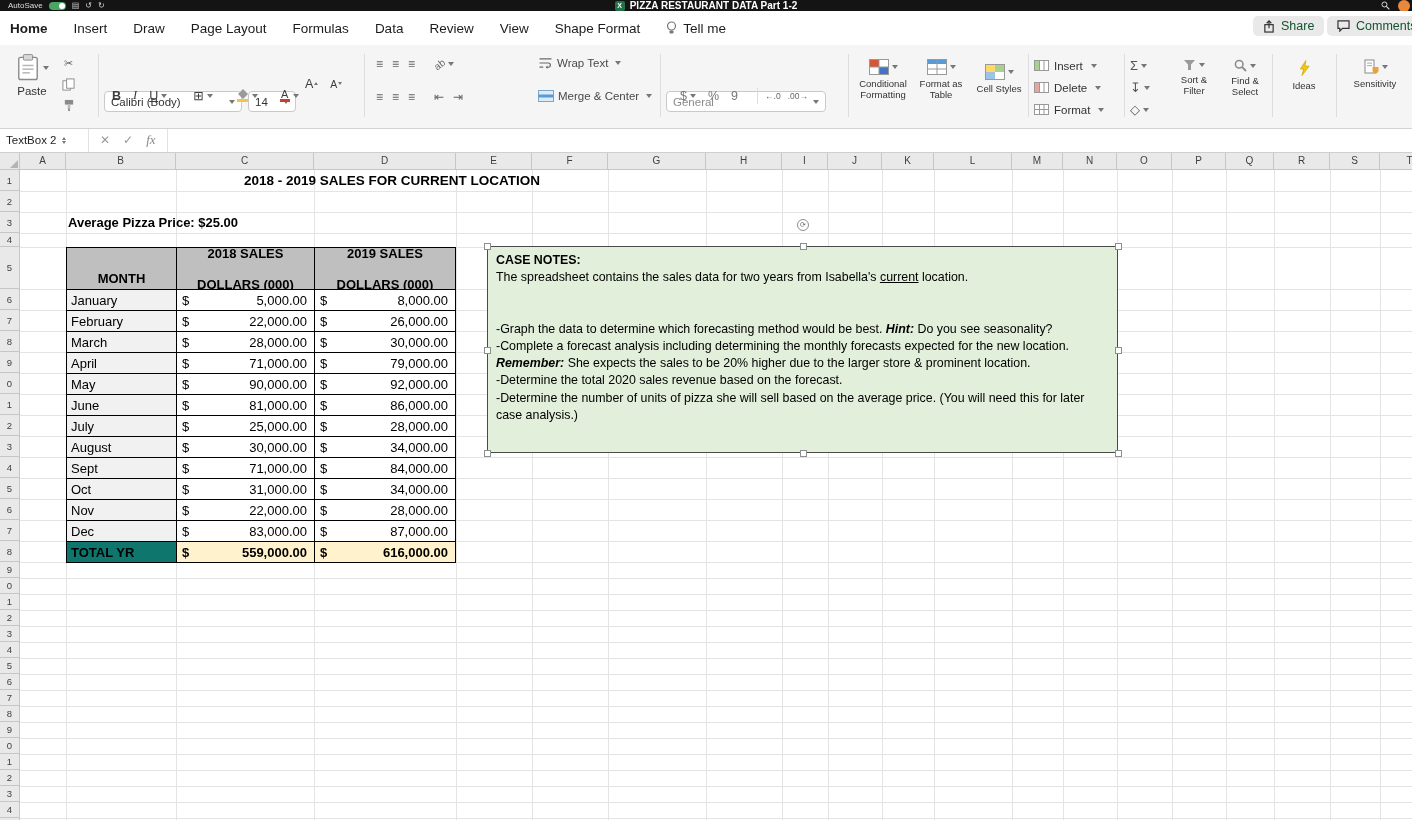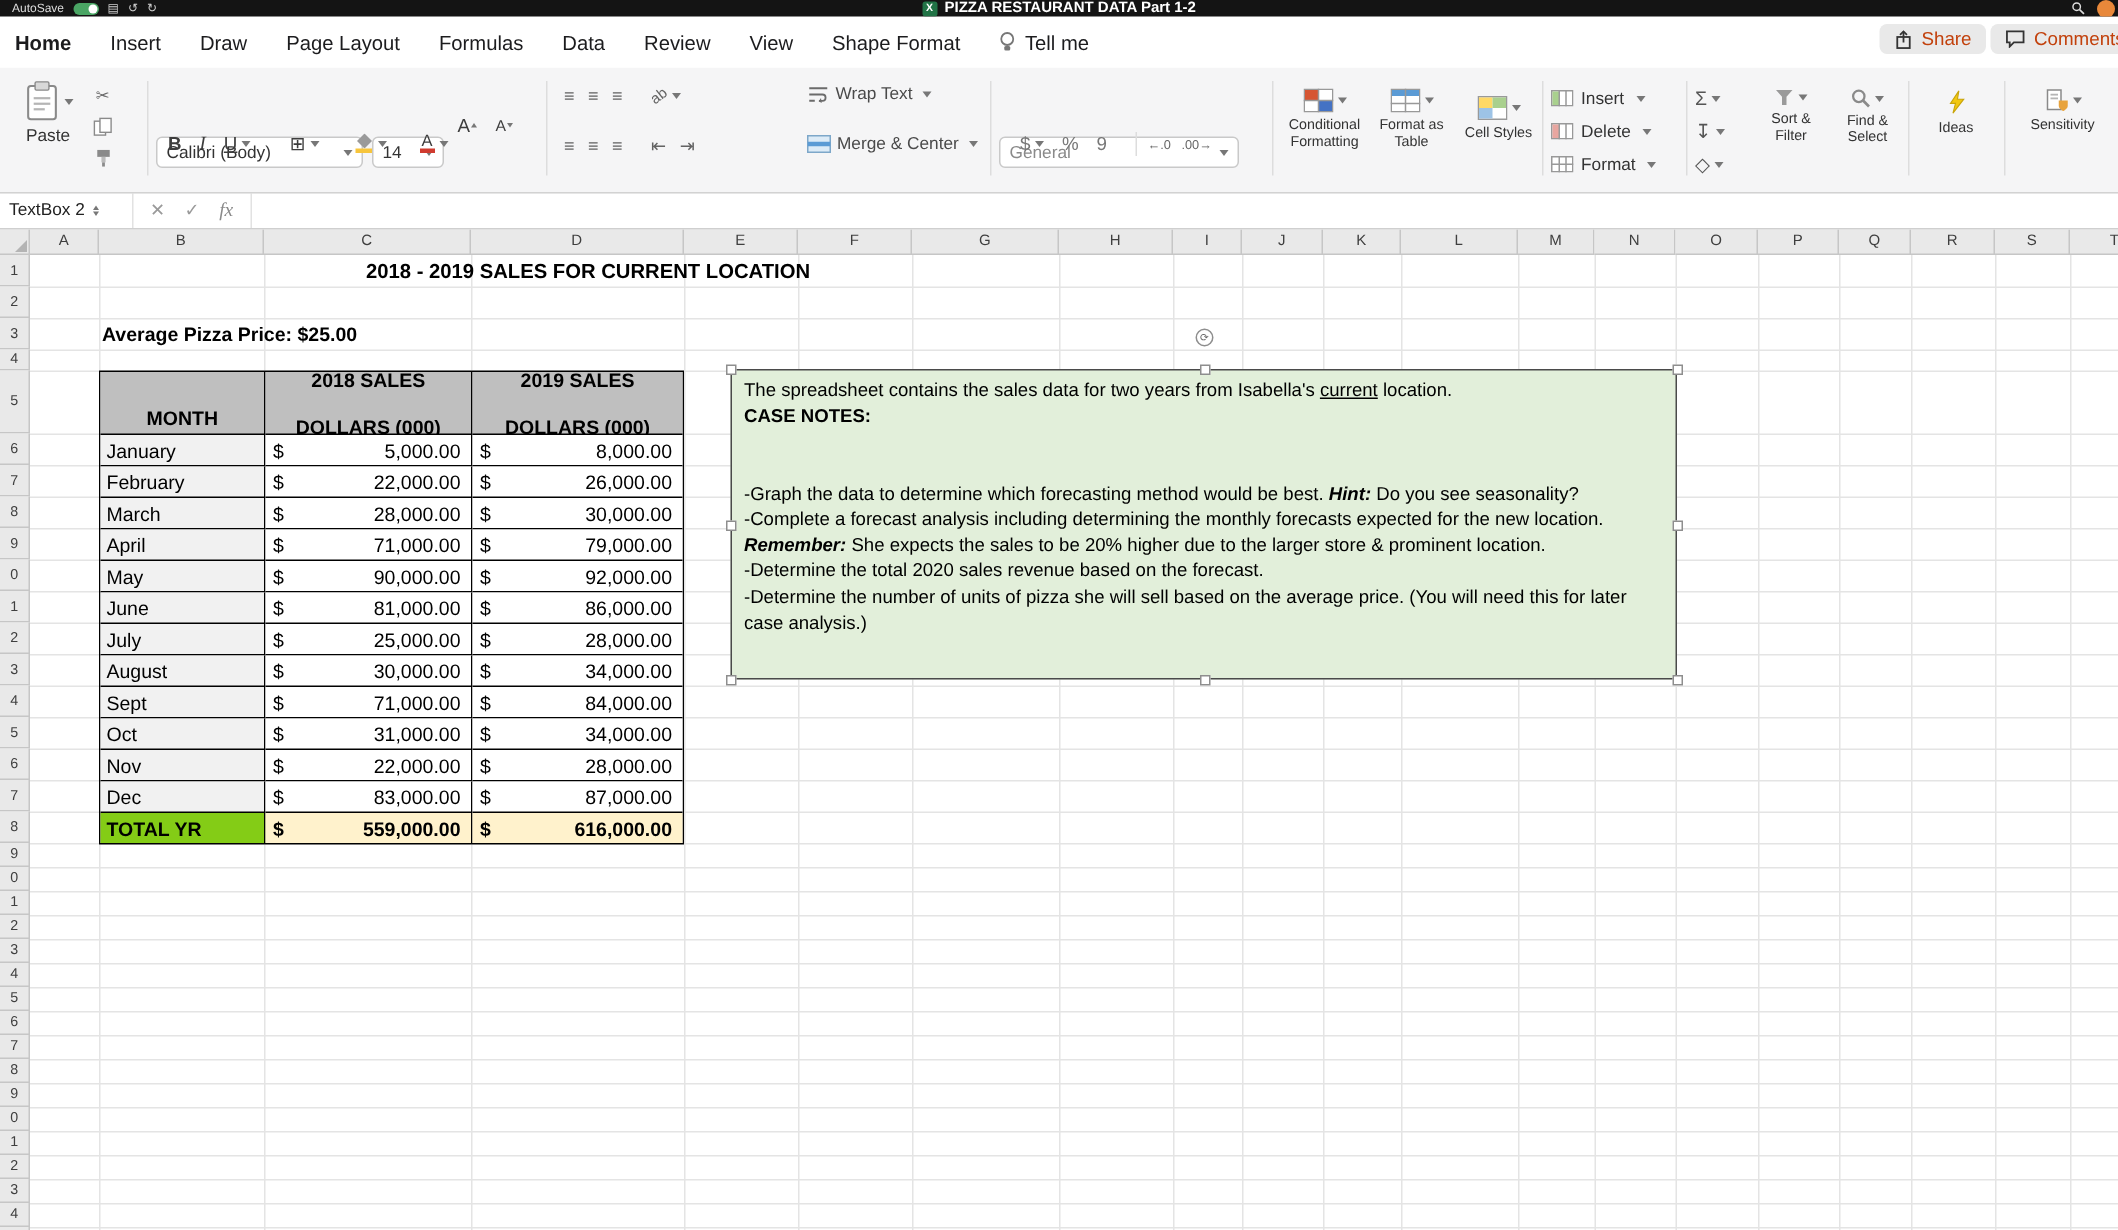--- a/index.html
+++ b/index.html
@@ -20,21 +20,21 @@
   .tb-right{margin-left:auto;display:flex;align-items:center;gap:8px;z-index:2;}
   .avatar{width:12px;height:12px;border-radius:50%;background:#e8883a;display:inline-block;margin-right:-6px;}
 
   
   .menubar{position:absolute;top:11px;left:0;right:0;height:34px;background:#fff;display:flex;
            align-items:center;padding-left:10px;z-index:19;}
   .menu-tabs{display:flex;gap:26px;font-size:13.5px;color:#1c1c1e;white-space:nowrap;}
   .menu-tab.active{font-weight:bold;}
   .tellme{display:flex;align-items:center;gap:6px;margin-left:26px;font-size:13.5px;color:#1c1c1e;}
   .mbtn{position:absolute;top:5px;height:20px;display:flex;align-items:center;gap:6px;padding:0 10px;
-        border-radius:5px;background:#e9e9e9;font-size:12.5px;color:#c2410c;white-space:nowrap;}
+        border-radius:5px;background:#e9e9e9;font-size:12.5px;color:#14532d;white-space:nowrap;}
   .mbtn.share{left:1253px;}
   .mbtn.comments{left:1327px;width:90px;overflow:hidden;}
 
   
   .ribbon{position:absolute;top:45px;left:0;right:0;height:83px;background:#f5f5f6;
           border-bottom:1px solid #d2d2d2;z-index:18;font-size:11px;color:#444;}
   .rgroup{position:absolute;top:0;height:100%;}
   .vsep{position:absolute;top:9px;bottom:11px;width:1px;background:#ddd;}
   .rrow{position:absolute;display:flex;align-items:center;}
   .chev{width:0;height:0;border-left:3.5px solid transparent;border-right:3.5px solid transparent;
@@ -745,34 +745,34 @@
       </div>
       <div class="tc mc" style="left: 0px; top: 273px; width: 110px; height: 21px; background: rgb(241, 241, 241);">Dec</div>
       <div class="tc nc " style="left: 110px; top: 273px; width: 138px; height: 21px; background: rgb(255, 255, 255);">
         <div style="position: static;">$</div>
         <div style="position: static;">83,000.00</div>
       </div>
       <div class="tc nc last" style="left: 248px; top: 273px; width: 140px; height: 21px; background: rgb(255, 255, 255);">
         <div style="position: static;">$</div>
         <div style="position: static;">87,000.00</div>
       </div>
-      <div class="tc mc boldrow lastrow" style="left: 0px; top: 294px; width: 110px; height: 20px; background: #84cc16;">TOTAL YR</div>
+      <div class="tc mc boldrow lastrow" style="left: 0px; top: 294px; width: 110px; height: 20px; background: #0f766e;">TOTAL YR</div>
       <div class="tc nc  boldrow lastrow" style="left: 110px; top: 294px; width: 138px; height: 20px; background: rgb(255, 242, 204);">
         <div style="position: static;">$</div>
         <div style="position: static;">559,000.00</div>
       </div>
       <div class="tc nc last boldrow lastrow" style="left: 248px; top: 294px; width: 140px; height: 20px; background: rgb(255, 242, 204);">
         <div style="position: static;">$</div>
         <div style="position: static;">616,000.00</div>
       </div>
     </div>
     <div class="notes" style="left: 487px; top: 94px; width: 631px; height: 207px; background: rgb(226, 239, 218);">
       <div class="notes-text" style="position: static;">
+        <div class="note-line" style="white-space: nowrap;"><span class="b">CASE NOTES:</span></div>
         <div class="note-line" style="white-space: nowrap;"><span>The spreadsheet contains the sales data for two years from Isabella's </span><span class="u">current</span><span> location.</span></div>
-        <div class="note-line" style="white-space: nowrap;"><span class="b">CASE NOTES:</span></div>
         <div class="note-line" style="white-space: nowrap;">&nbsp;</div>
         <div class="note-line" style="white-space: nowrap;">&nbsp;</div>
         <div class="note-line" style="white-space: nowrap;"><span>-Graph the data to determine which forecasting method would be best. </span><span class="b i">Hint:</span><span> Do you see seasonality?</span></div>
         <div class="note-line" style="white-space: nowrap;"><span>-Complete a forecast analysis including determining the monthly forecasts expected for the new location.</span></div>
         <div class="note-line" style="white-space: nowrap;"><span class="b i">Remember:</span><span> She expects the sales to be 20% higher due to the larger store &amp; prominent location.</span></div>
         <div class="note-line" style="white-space: nowrap;"><span>-Determine the total 2020 sales revenue based on the forecast.</span></div>
         <div class="note-line"><span>-Determine the number of units of pizza she will sell based on the average price. (You will need this for later case analysis.)</span></div>
       </div>
       <div class="handle" style="left: -4px; top: -4px;"></div>
       <div class="handle" style="left: 311.5px; top: -4px;"></div>

